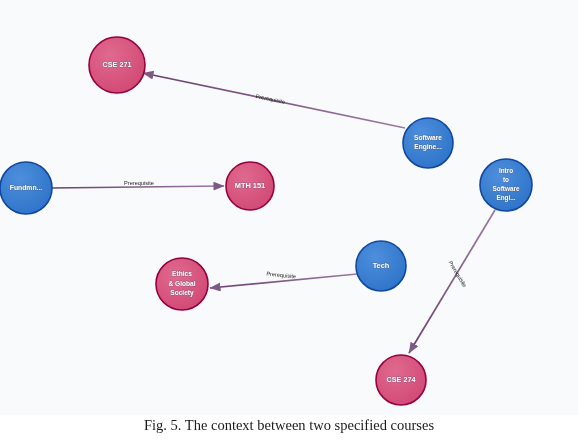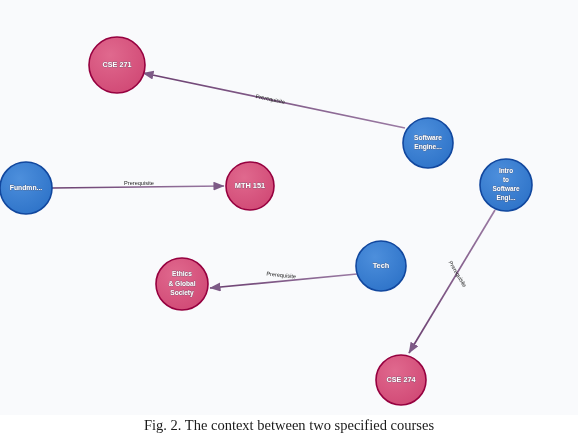--- a/index.html
+++ b/index.html
@@ -157,16 +157,16 @@
       <g id="edge-labels-layer">
           <text x="270" y="101" class="edge-label" font-size="5.6" transform="rotate(11.8 270 101)">Prerequisite</text>
           <text x="139" y="185" class="edge-label" font-size="5.6" transform="rotate(0 139 185)">Prerequisite</text>
           <text x="281" y="277" class="edge-label" font-size="5.6" transform="rotate(5.4 281 277)">Prerequisite</text>
           <text x="456" y="275" class="edge-label" font-size="5.6" transform="rotate(59 456 275)">Prerequisite</text>
         </g>
     </svg>
   </div>
 
   <div id="caption">
-    <div id="caption-text">Fig. 2. The context between two specified courses</div>
+    <div id="caption-text">Fig. 5. The context between two specified courses</div>
   </div>
 
 </div>
 
 </body></html>

